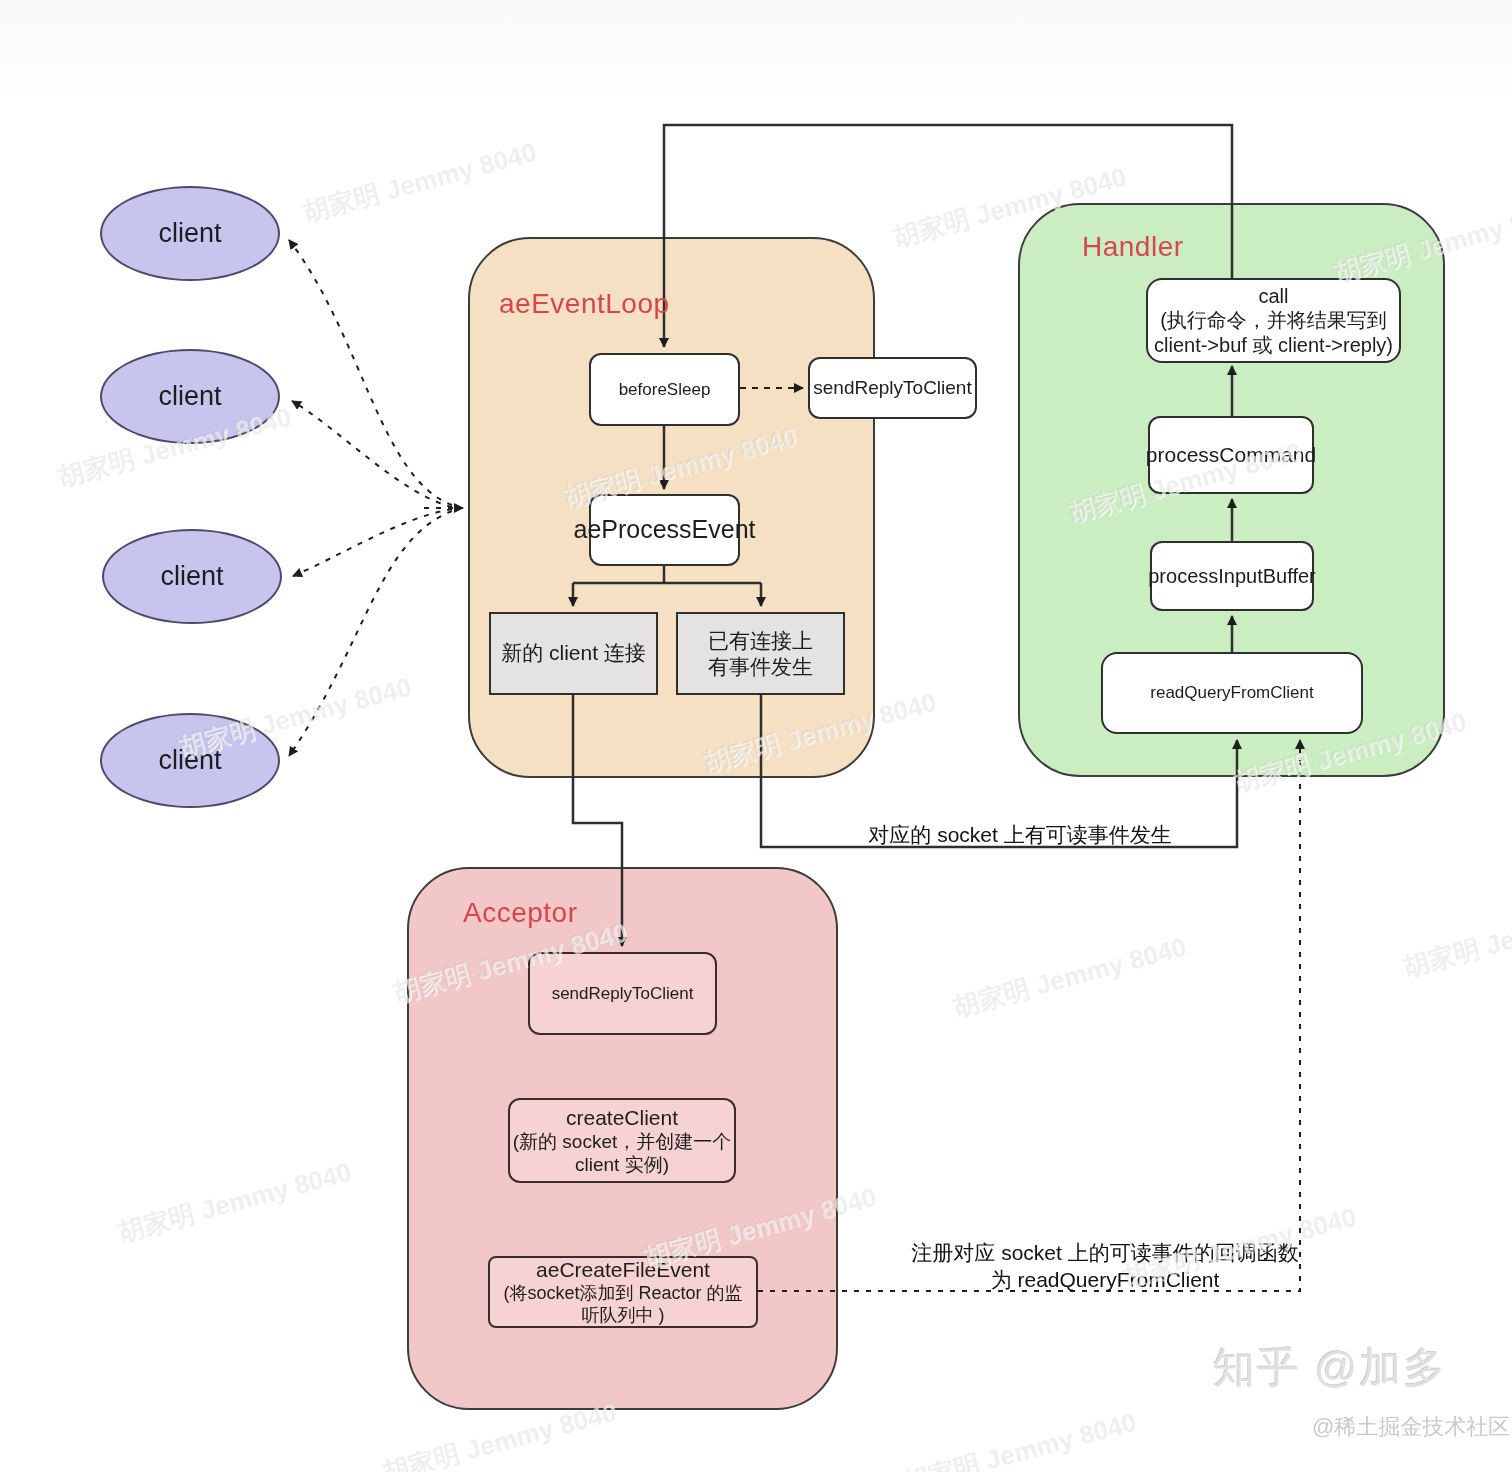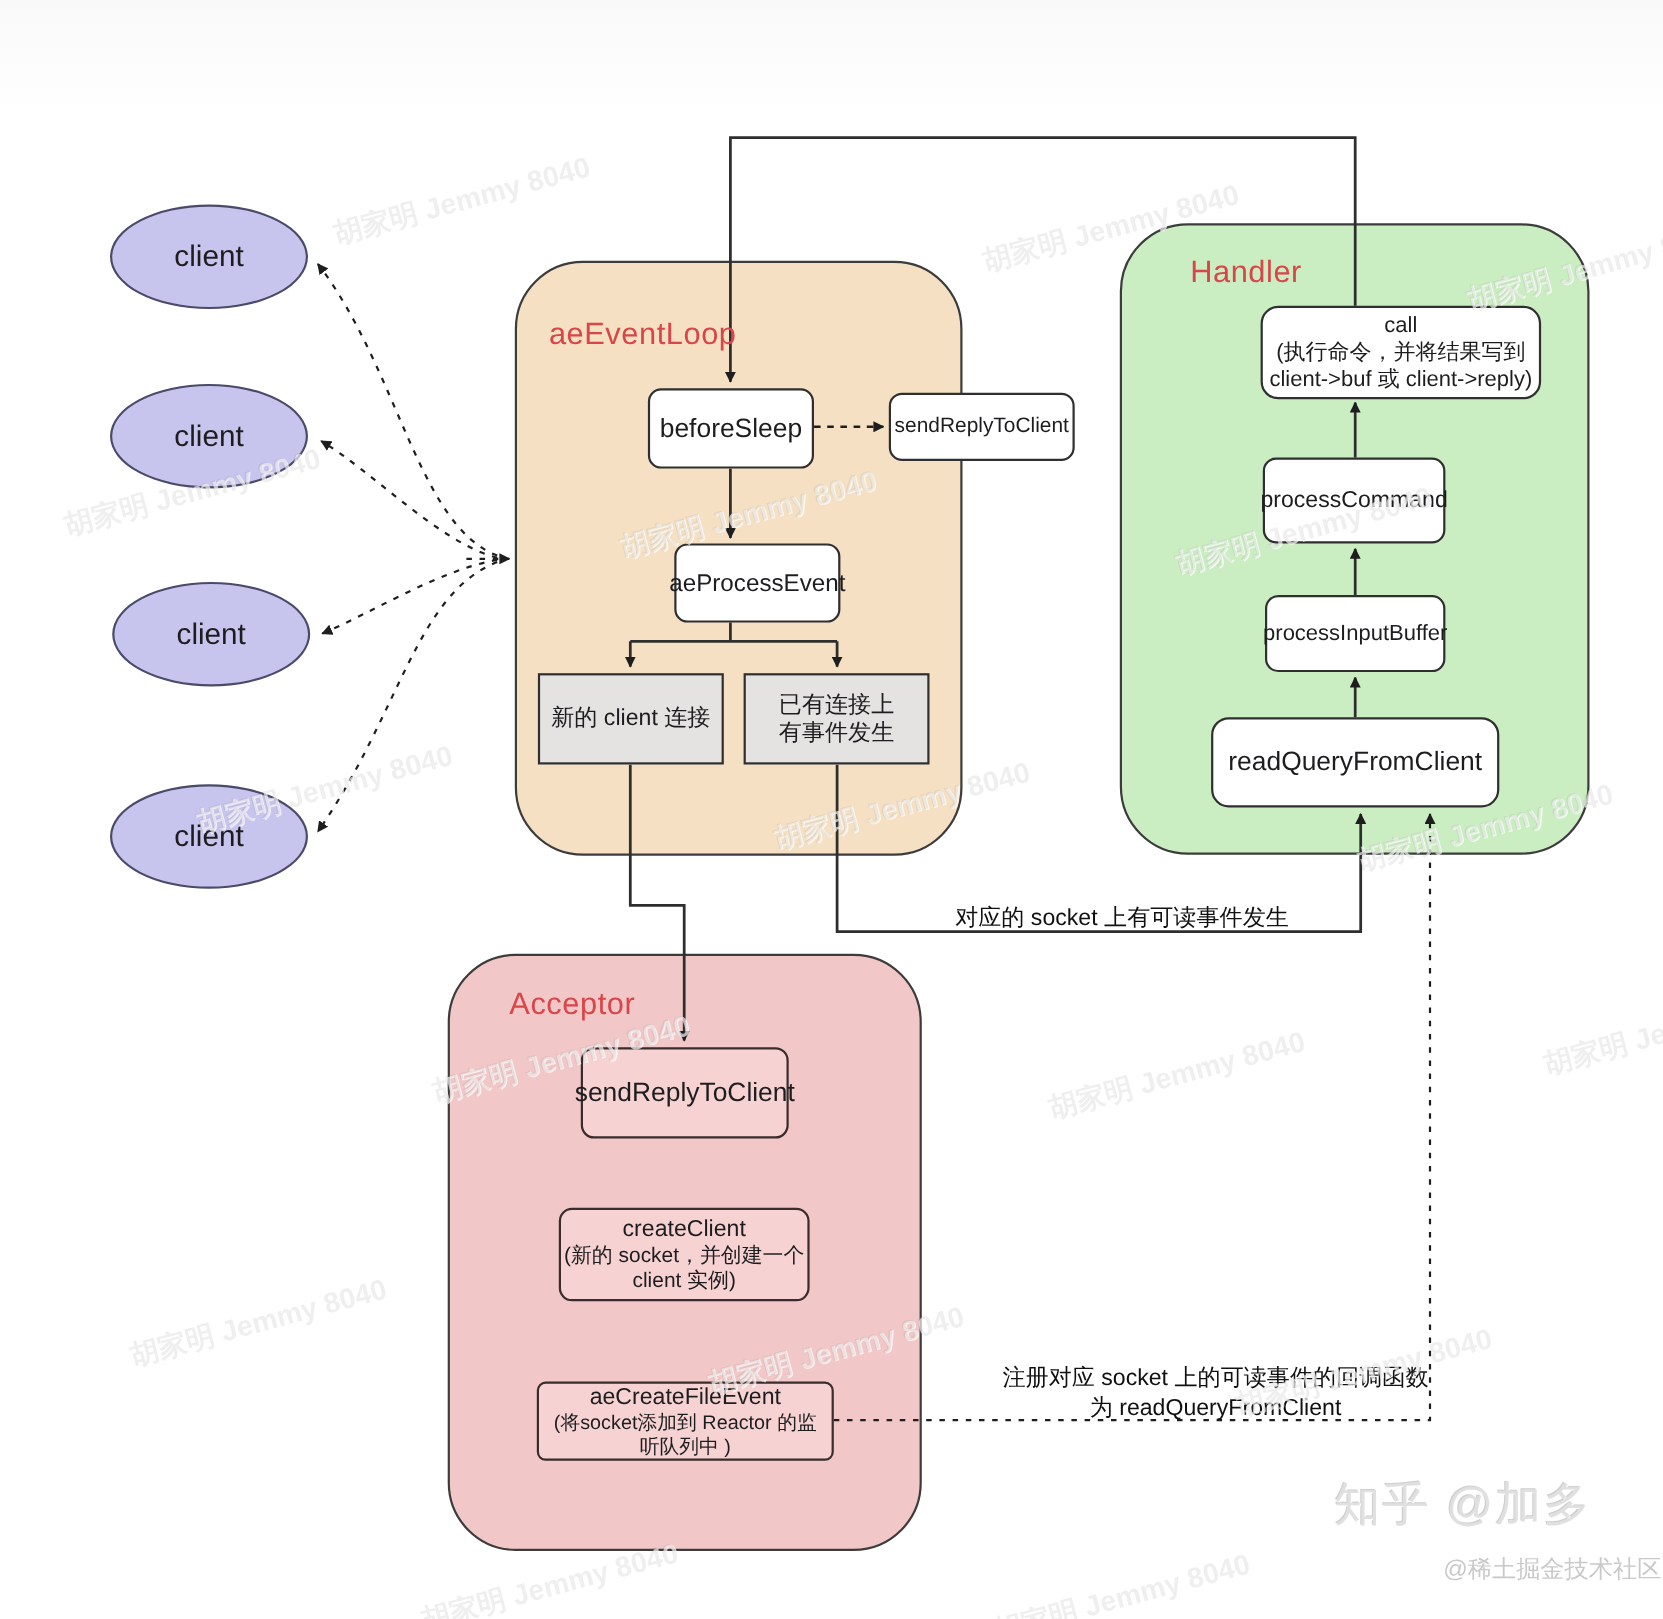--- a/index.html
+++ b/index.html
@@ -14,21 +14,21 @@
     position:absolute;z-index:1;border:2.5px solid #3c3c3c;border-radius:62px;
     box-sizing:border-box;
   }
   .container-title{
     position:absolute;z-index:3;font-size:28px;letter-spacing:.5px;
   }
   .node{
     position:absolute;z-index:3;box-sizing:border-box;
     border:2px solid #2f2f2f;border-radius:12px;background:#fff;
     display:flex;flex-direction:column;align-items:center;justify-content:center;
-    text-align:center;font-size:24px;line-height:1.25;
+    text-align:center;font-size:17px;line-height:1.25;
   }
   .node.small{font-size:19px;}
   .node.multi{font-size:20px;line-height:1.22;}
   .node.gray{border-radius:0;background:#e4e3e2;border-width:2px;}
   .ellipse{
     position:absolute;z-index:3;box-sizing:border-box;
     border:2px solid #4a4a6a;border-radius:50%;background:#c7c4ee;
     display:flex;align-items:center;justify-content:center;font-size:27px;
   }
   .annotation{
@@ -111,21 +111,21 @@
   </div>
 
   <div class="node" style="left:589px;top:353px;width:151px;height:73px;">
     <div>beforeSleep</div>
   </div>
 
   <div class="node small" style="left:808px;top:357px;width:169px;height:62px;">
     <div>sendReplyToClient</div>
   </div>
 
-  <div class="node" style="left:589px;top:494px;width:151px;height:72px;font-size:22px;margin-left:24px;">
+  <div class="node" style="left:589px;top:494px;width:151px;height:72px;font-size:25px;">
     <div>aeProcessEvent</div>
   </div>
 
   <div class="node gray" style="left:489px;top:612px;width:169px;height:83px;font-size:21px;">
     <div>新的 client 连接</div>
   </div>
 
   <div class="node gray multi" style="left:676px;top:612px;width:169px;height:83px;font-size:21px;">
     <div>已有连接上</div>
     <div>有事件发生</div>

